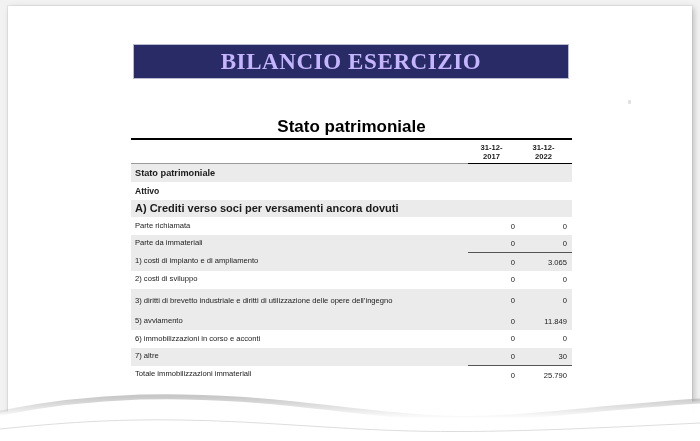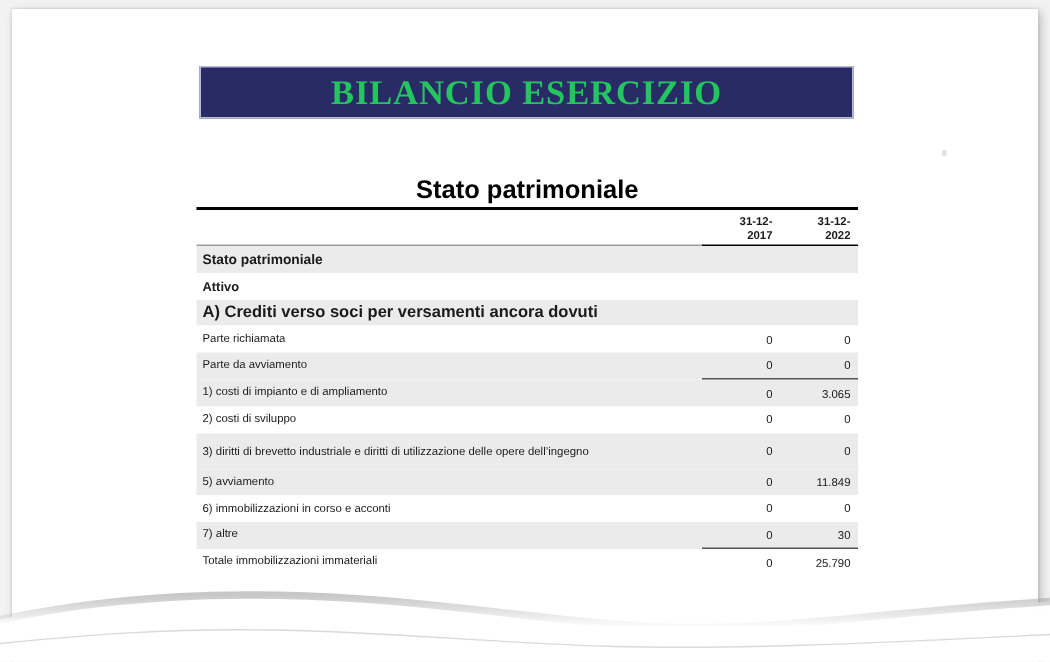--- a/index.html
+++ b/index.html
@@ -47,21 +47,21 @@
     width: 436px;
     height: 35px;
     background: #282b66;
     border: 1px solid #b9bcd0;
     box-sizing: border-box;
     display: flex;
     align-items: center;
     justify-content: center;
   }
   #banner-title {
-    color: #22c55e;
+    color: #c4b5fd;
     font-family: "Liberation Serif", serif;
     font-weight: bold;
     font-size: 23px;
     letter-spacing: 0.6px;
     white-space: nowrap;
   }
 
   
   #doc-title {
     position: absolute;
@@ -101,21 +101,20 @@
   }
 
   thead th {
     padding: 0;
     vertical-align: bottom;
     font-weight: bold;
     font-size: 7.6px;
   }
   th.hd-label { }
   th.hd-val {
-    text-align: right;
     padding: 3px 5px 2px 0;
     line-height: 1.15;
     border-bottom: 1.3px solid #000;
   }
   th.hd-label-under {
     border-bottom: 1px solid #9a9a9a;
   }
   .hd-date-l1, .hd-date-l2 { display: block; white-space: nowrap; }
 
   tbody td {
@@ -224,21 +223,21 @@
                 <td class="lbl ind2">A) Crediti verso soci per versamenti ancora dovuti</td>
                 <td class="val" style="font-weight: bold;"></td>
                 <td class="val" style="font-weight: bold;"></td>
               </tr>
               <tr class="plain">
                 <td class="lbl ind3">Parte richiamata</td>
                 <td class="val">0</td>
                 <td class="val">0</td>
               </tr>
               <tr class="shade pre-total">
-                <td class="lbl ind3">Parte da avviamento</td>
+                <td class="lbl ind3">Parte da immateriali</td>
                 <td class="val">0</td>
                 <td class="val">0</td>
               </tr>
               <tr class="shade">
                 <td class="lbl ind4">1) costi di impianto e di ampliamento</td>
                 <td class="val">0</td>
                 <td class="val">3.065</td>
               </tr>
               <tr class="plain">
                 <td class="lbl ind4">2) costi di sviluppo</td>

